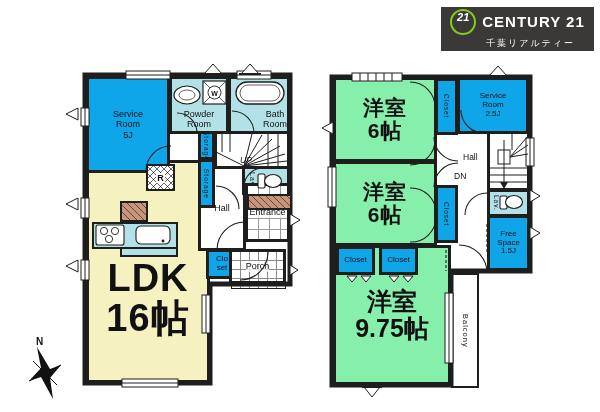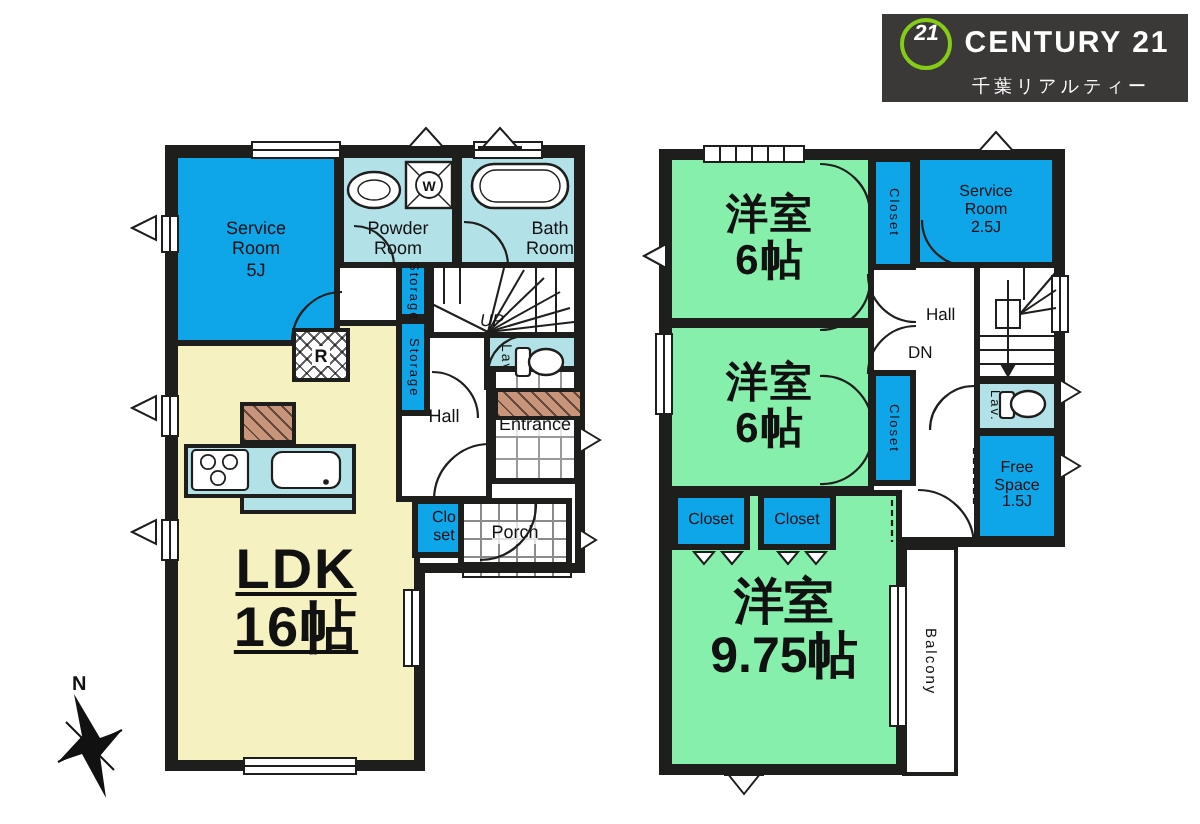--- a/index.html
+++ b/index.html
@@ -6,21 +6,21 @@
   #canvas{position:relative;width:600px;height:412px;background:#ffffff;overflow:hidden;
           font-family:"Liberation Sans","DejaVu Sans",sans-serif;color:#111;}
   .room{position:absolute;box-sizing:border-box;border:3px solid #1e1e1c;
         display:flex;align-items:center;justify-content:center;text-align:center;z-index:1;}
   .nob{border:none;}
   .lbl{white-space:pre-line;line-height:1.12;color:#111;}
   .s8{font-size:8px;}
   .s9{font-size:9px;}
   .b21{font-size:21px;font-weight:bold;line-height:1.08;letter-spacing:1px;}
   .b25{font-size:25px;font-weight:bold;line-height:1.08;}
-  .b30{font-size:28px;font-weight:bold;line-height:1.05;letter-spacing:1px;text-decoration:underline;}
+  .b30{font-size:38px;font-weight:bold;line-height:1.05;letter-spacing:1px;}
   .v{writing-mode:vertical-rl;letter-spacing:1px;}
   .pink{background:#86efac;}
   .tan{background:#0ea5e9;}
   .yellow{background:#f5f1c1;}
   .blue{background:#b3e1e8;}
   .white{background:#ffffff;}
   .bottom{align-items:flex-end;padding-bottom:2px;}
   .tile9{background-image:repeating-linear-gradient(to right,transparent 0 8px,#8a8a8a 8px 9px),
          repeating-linear-gradient(to bottom,transparent 0 8px,#8a8a8a 8px 9px);}
   .tile10{background-image:repeating-linear-gradient(to right,transparent 0 10px,#9a9a9a 10px 11px),

